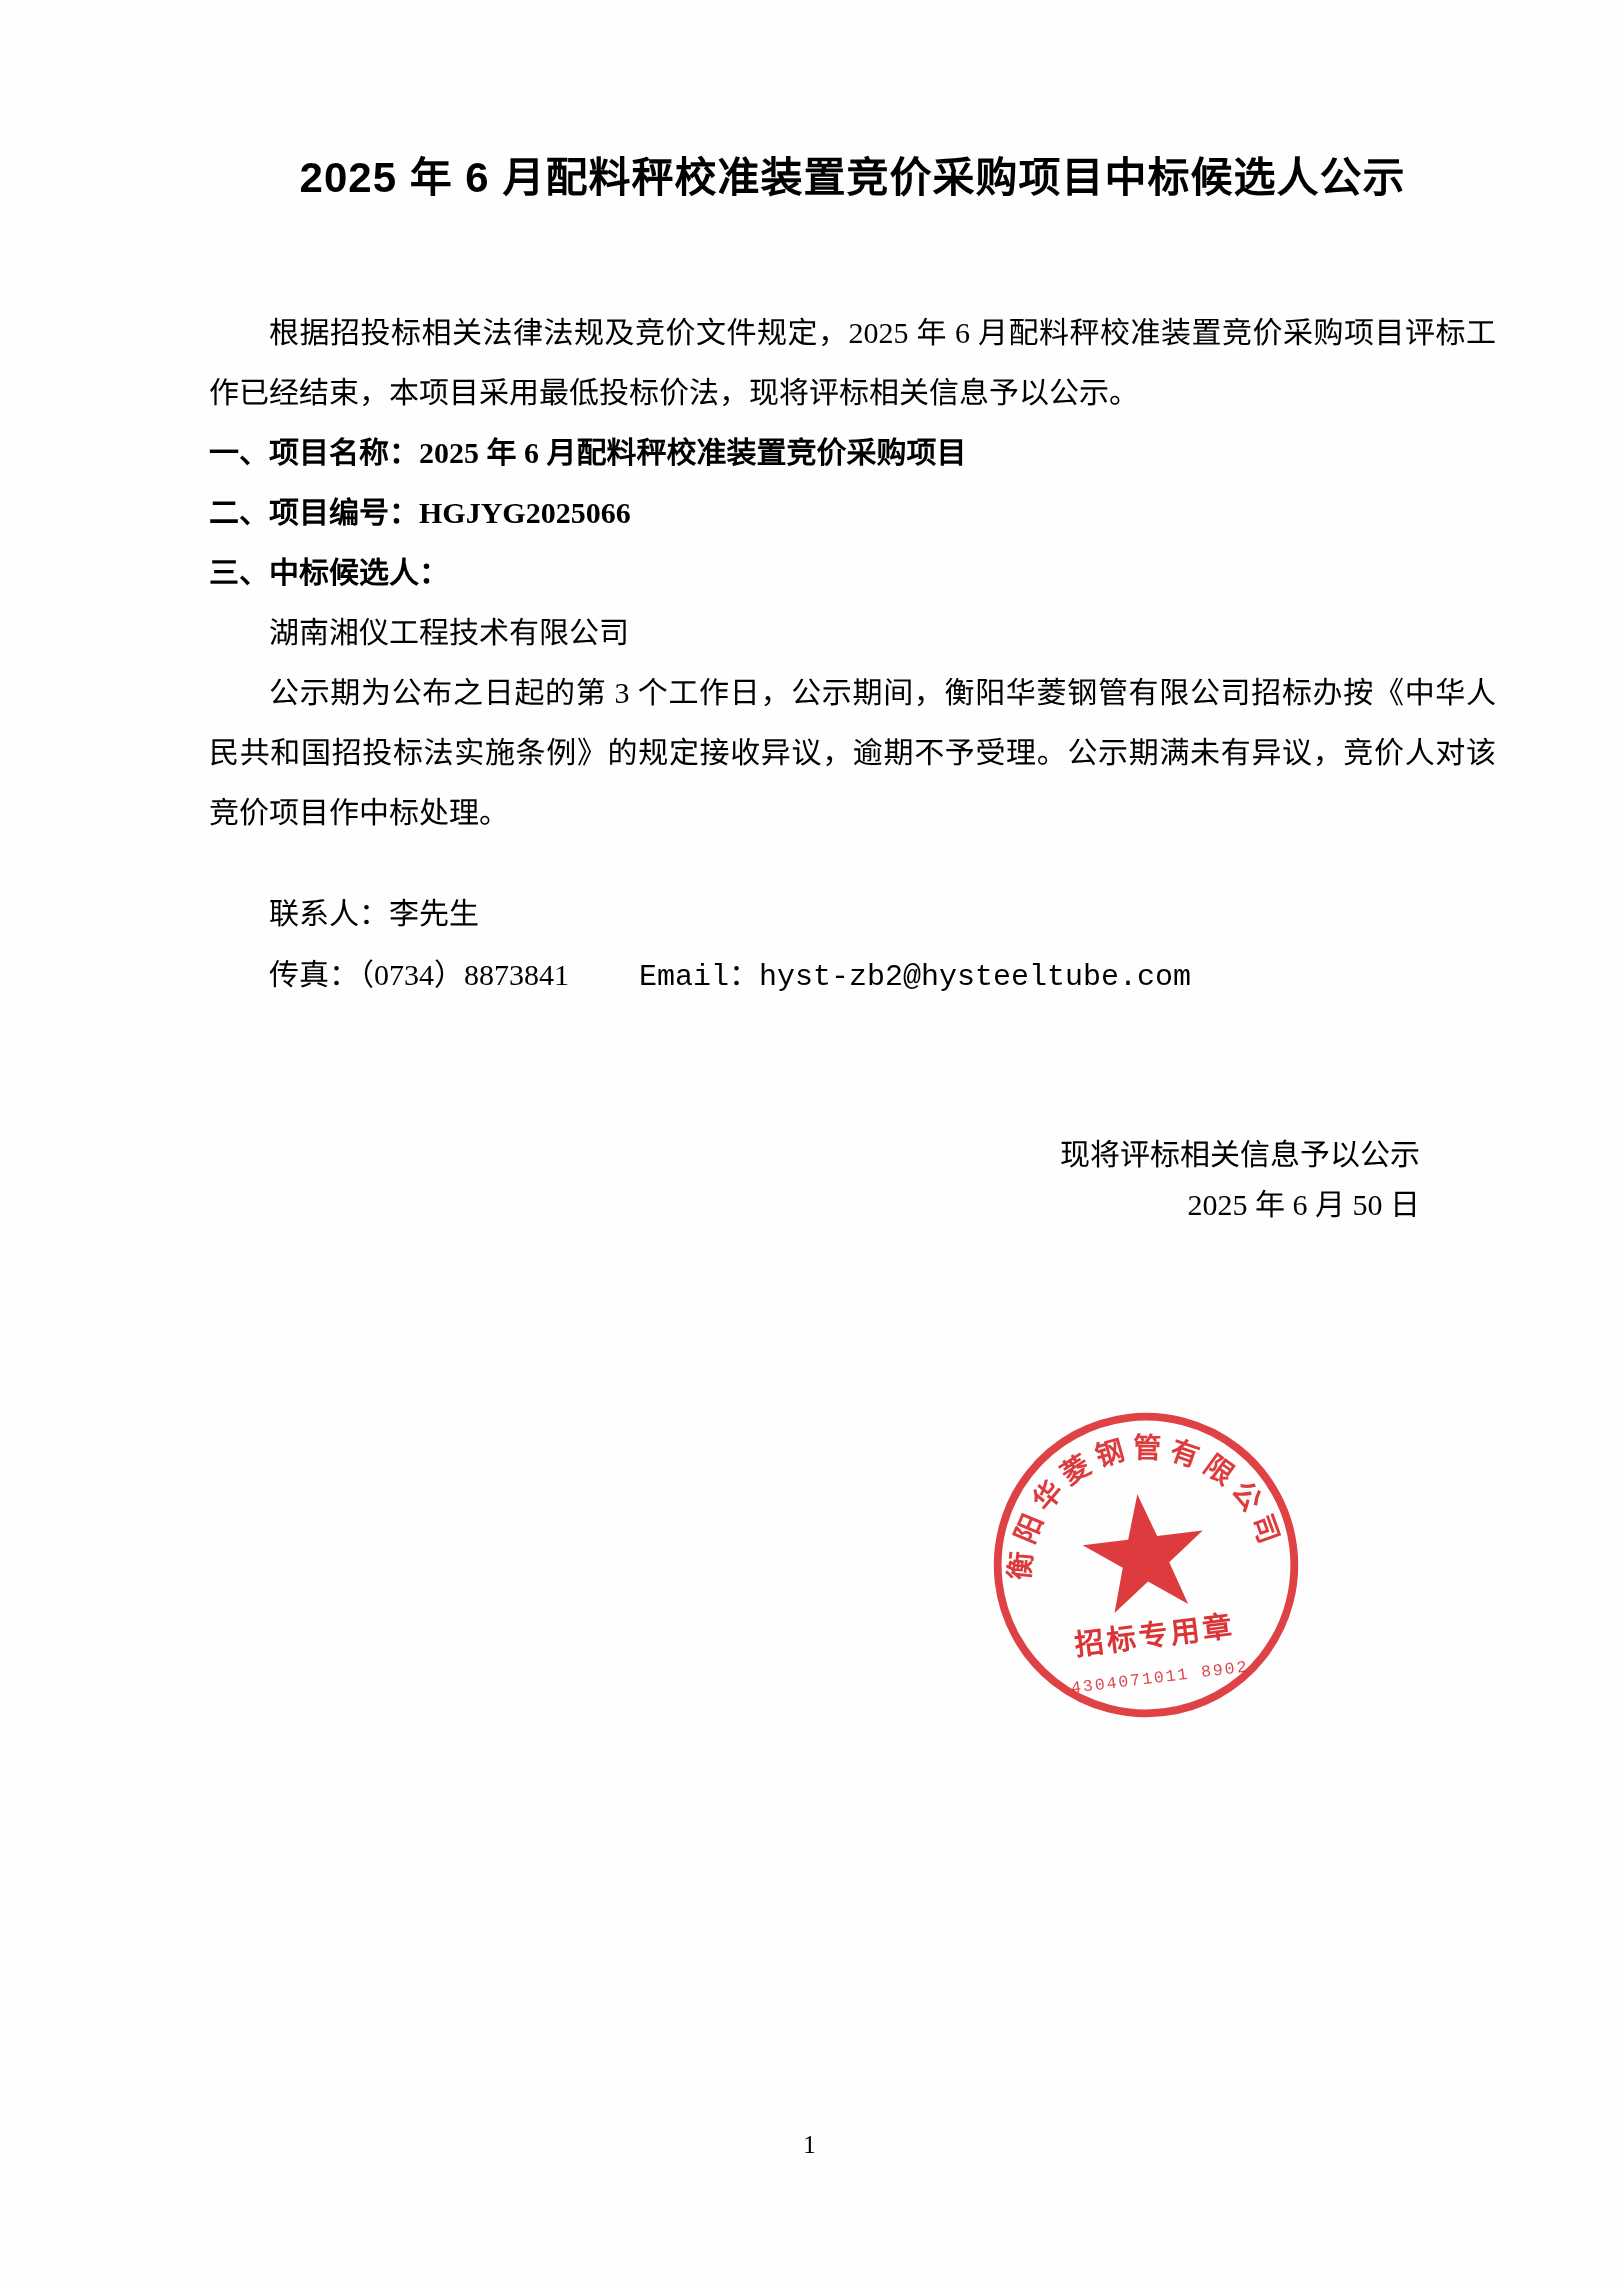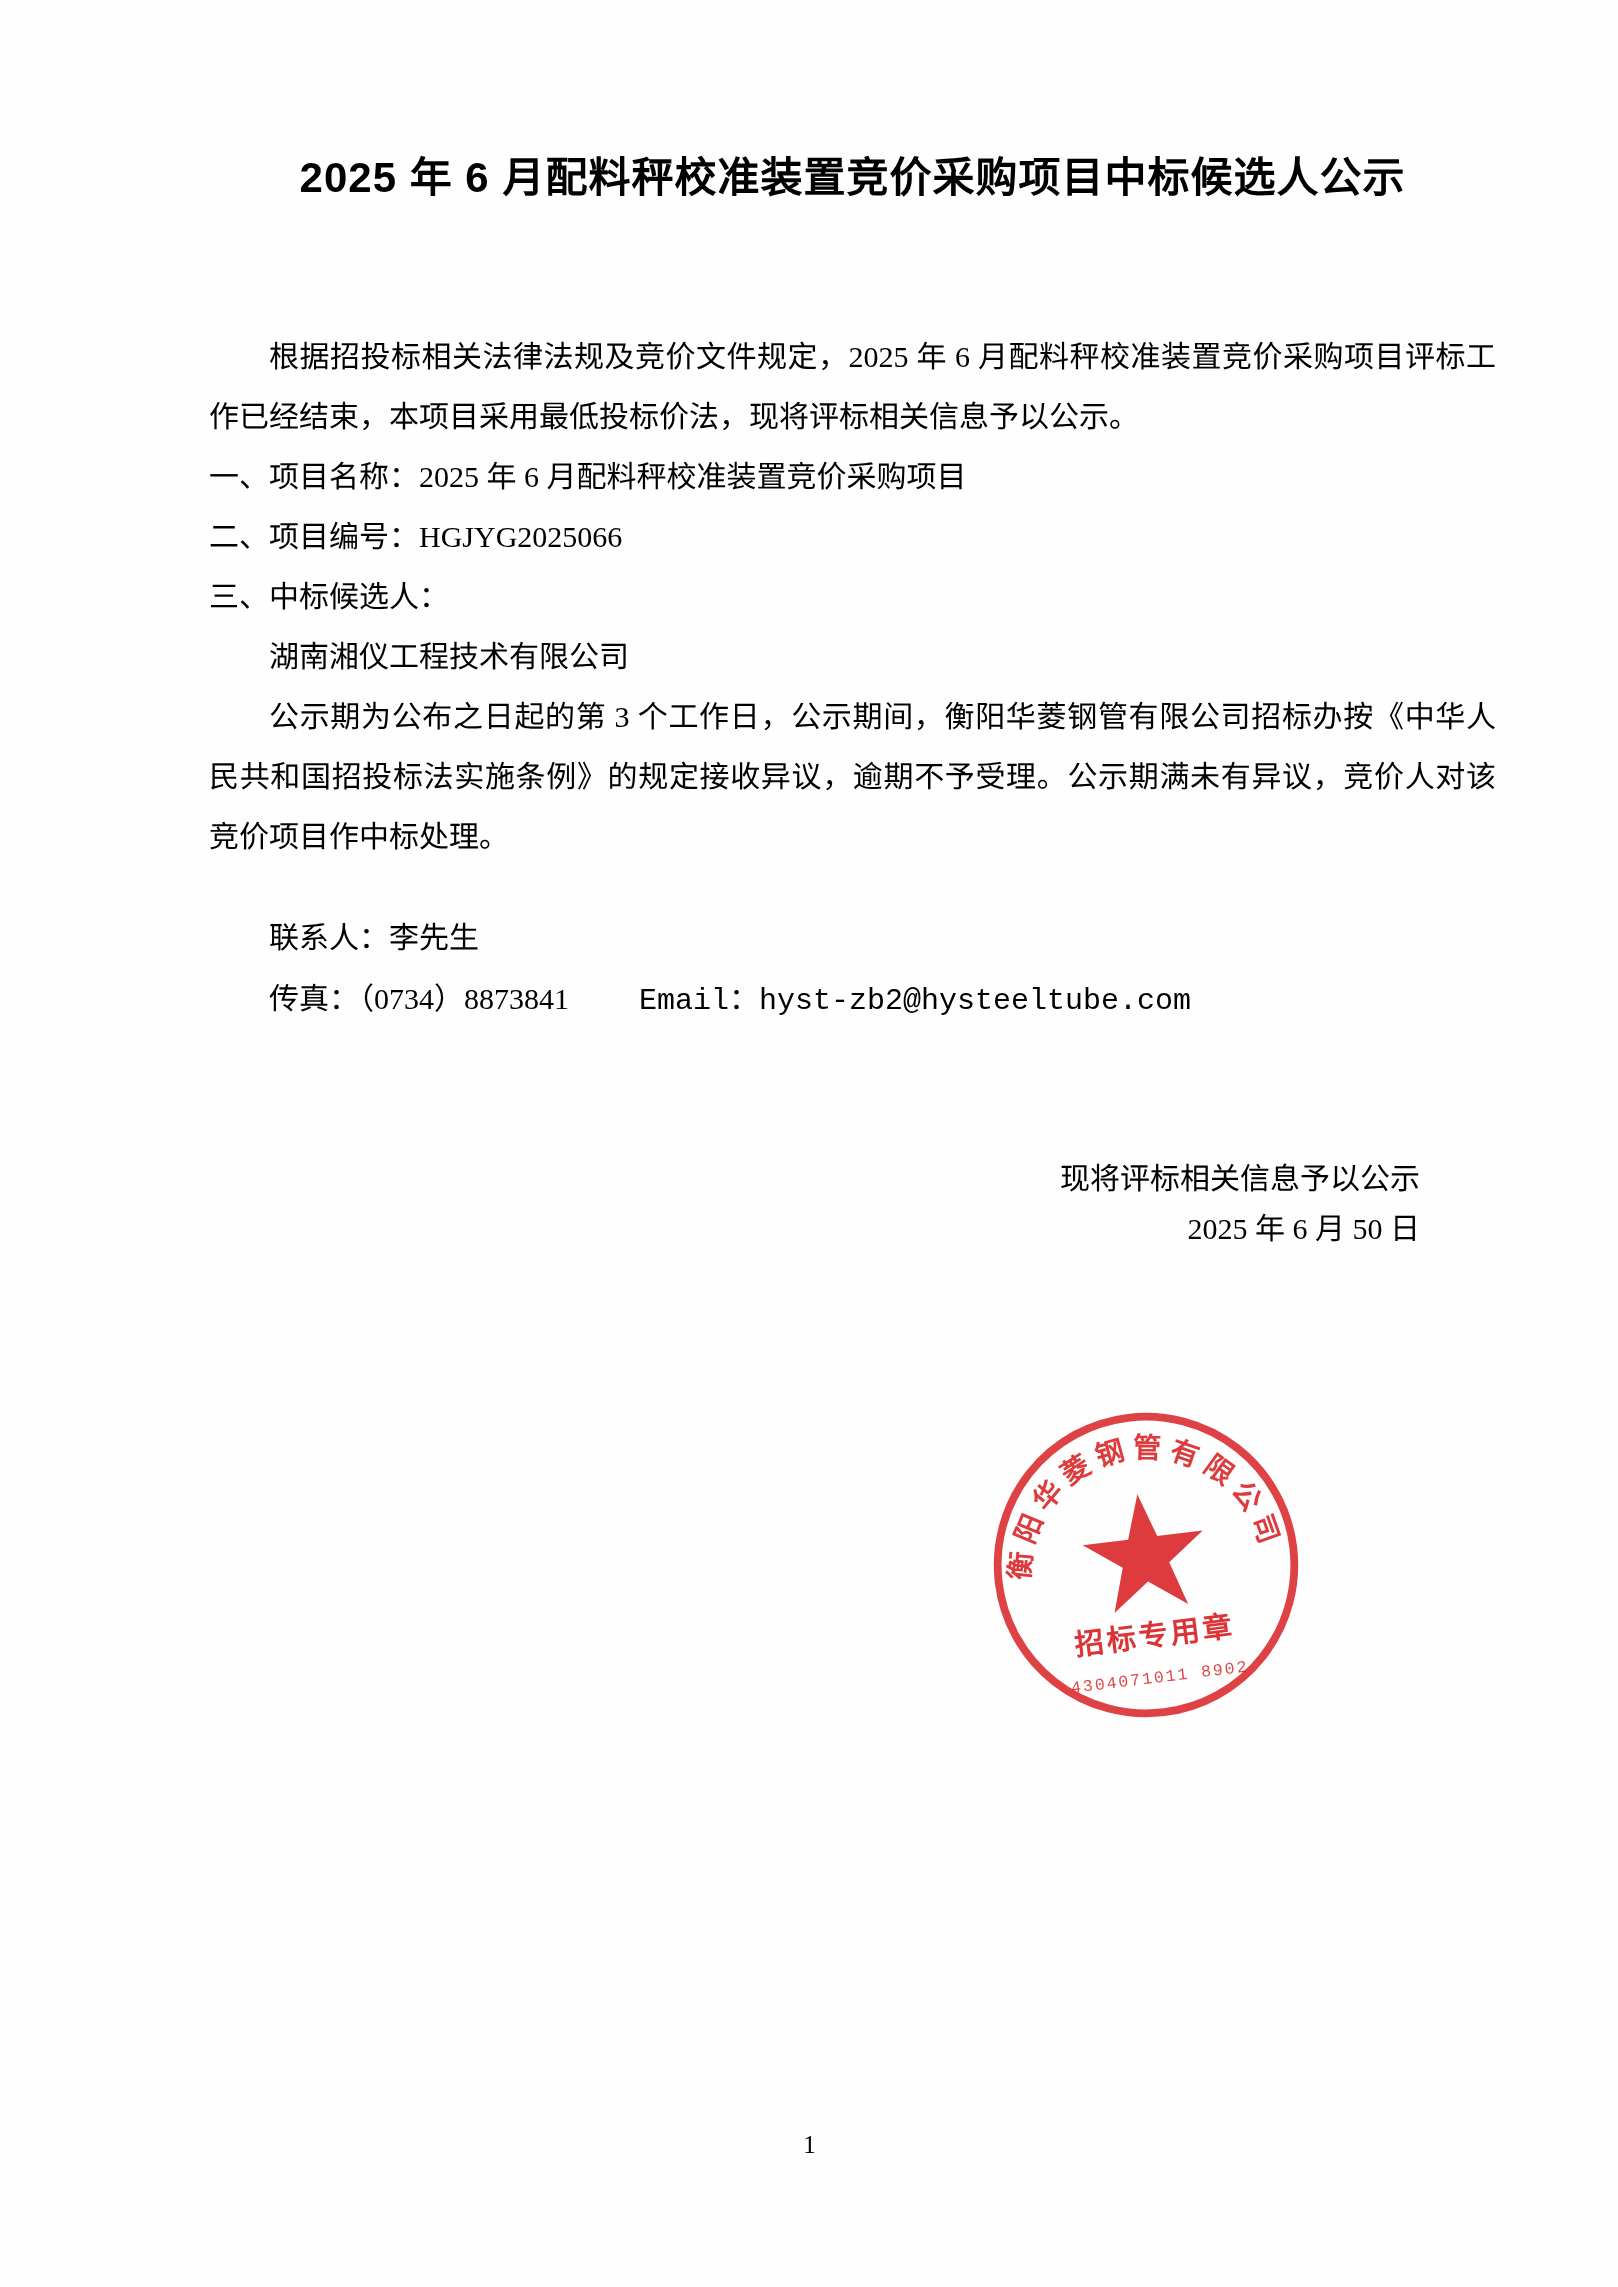--- a/index.html
+++ b/index.html
@@ -28,41 +28,42 @@
     top: 146px;
     width: 1287px;
   }
 
   .doc-title {
     font-size: 42px;
     font-weight: bold;
     text-align: center;
     letter-spacing: 1px;
     line-height: 1.5;
-    margin: 0 0 118px 0;
+    margin: 0 0 94px 0;
     font-family: "Liberation Sans", "DejaVu Sans", sans-serif;
   }
 
   .para {
     font-size: 30px;
     line-height: 2.0;
     text-align: justify;
     text-justify: inter-ideograph;
     margin: 0;
   }
 
   .indent {
     text-indent: 60px;
   }
 
   .list-line {
     font-size: 30px;
     line-height: 2.0;
     margin: 0;
     text-indent: 0;
+    font-weight: bold;
   }
 
   .sub-line {
     font-size: 30px;
     line-height: 2.0;
     margin: 0;
     padding-left: 60px;
   }
 
   .contact-block {

